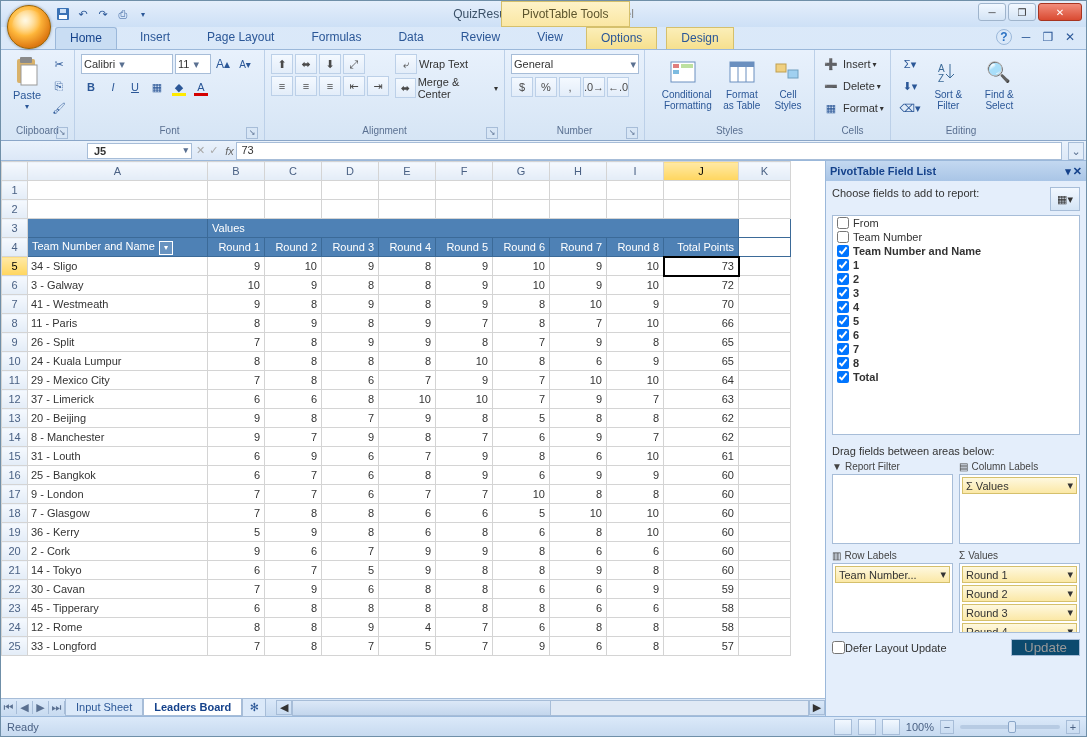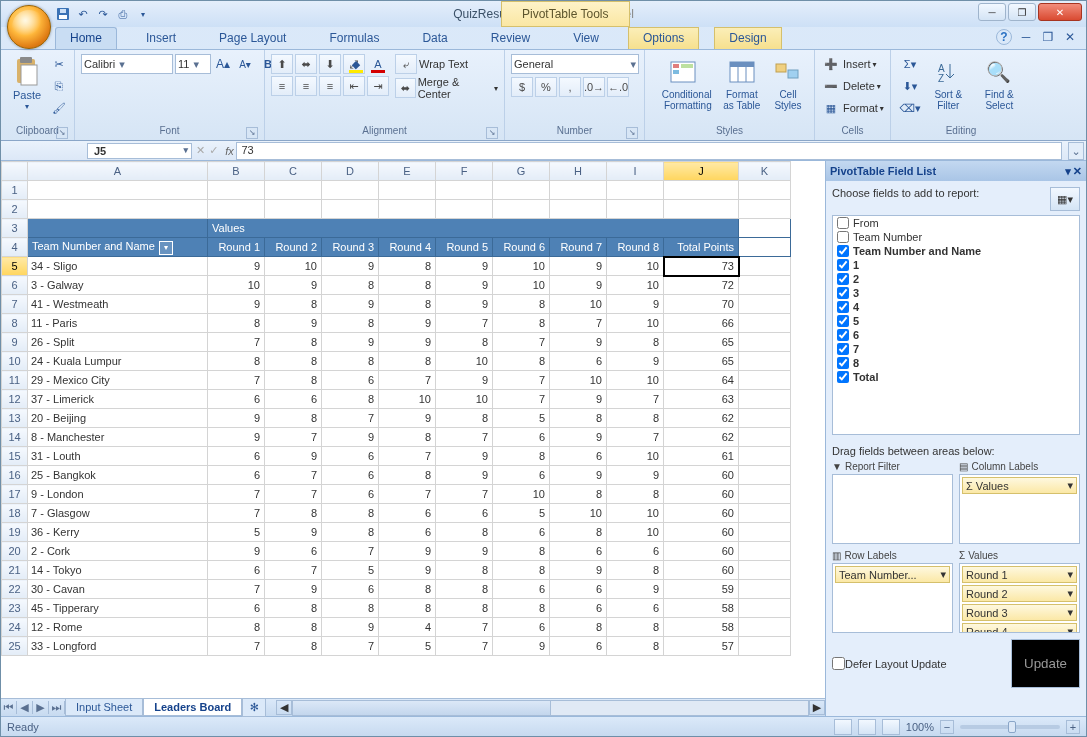--- a/index.html
+++ b/index.html
@@ -11,21 +11,21 @@
   .orb::after{content:""; position:absolute; inset:4px; border-radius:50%; background:radial-gradient(circle at 40% 30%, rgba(255,255,255,.7) 0%, rgba(255,255,255,0) 50%);}
   .qat { margin-left:54px; display:flex; gap:4px; align-items:center; }
   .qat .ic { width:16px; height:16px; display:flex; align-items:center; justify-content:center; color:#2b5797; }
   .title-txt { position:absolute; left:50%; transform:translateX(-50%); color:#3b5168; font-size:12px;}
   .title-txt .product{color:#888;}
   .context-tab { position:absolute; left:500px; top:0; height:26px; padding:0 20px; display:flex; align-items:center; background:linear-gradient(#fef3c8,#fae7a3); border:1px solid #d5c06c; font-size:12px; color:#5d552d;}
   .winbtns { position:absolute; right:4px; top:2px; display:flex; gap:2px;}
   .winbtn { width:28px; height:18px; border:1px solid #9fb4cc; background:linear-gradient(#f2f8ff,#d4e4f5); border-radius:3px; display:flex; align-items:center; justify-content:center; font-size:10px;}
   .winbtn.close{ width:44px; background:linear-gradient(#f28d7c,#d94a31); border-color:#a63421; color:#fff;}
   
-  .ribbon-tabs { height:22px; display:flex; align-items:center; padding-left:54px; gap:15px; position:relative;}
+  .ribbon-tabs { height:22px; display:flex; align-items:flex-start; padding-left:54px; gap:9px; position:relative;}
   .rtab { padding:3px 14px 4px; font-size:12px; color:#2b5797; cursor:default;}
   .rtab.active { background:#c9ddf3; border:1px solid #9bb8da; border-bottom:none; border-radius:3px 3px 0 0; color:#15428b; font-weight:500;}
   .rtab.context { background:linear-gradient(#fbeeb8,#f6e08e); border:1px solid #d5c06c; border-bottom:none;}
   .ribbon-help { position:absolute; right:8px; top:2px; display:flex; gap:6px; align-items:center; color:#2b5797;}
   .ribbon-help span{width:16px; text-align:center; font-size:12px;}
   
   .ribbon { height:92px; background:linear-gradient(#e8f1fc,#d6e5f5); border-top:1px solid #9bb8da; border-bottom:1px solid #8aa6c8; display:flex; }
   .group { border-right:1px solid #bcd0e8; display:flex; flex-direction:column; justify-content:space-between; padding:2px 4px 0;}
   .group-body { flex:1; display:flex; align-items:flex-start; gap:2px; padding:2px;}
   .group-label { height:15px; text-align:center; font-size:10px; color:#5a7091; position:relative;}
@@ -81,21 +81,21 @@
   .field-item { display:flex; align-items:center; gap:4px; padding:1px 4px; font-size:11px;}
   .field-item input{width:12px;height:12px;}
   .field-item.bold{font-weight:bold;}
   .areas { display:grid; grid-template-columns:1fr 1fr; gap:6px; padding:0 6px;}
   .area { }
   .area-h { font-size:10px; color:#444; display:flex; align-items:center; gap:3px; margin-bottom:2px;}
   .area-box { background:#fff; border:1px solid #a7bdd8; height:70px; overflow-y:auto; padding:2px;}
   .chip { background:linear-gradient(#fef8df,#fbe8a6); border:1px solid #d5c06c; font-size:11px; padding:1px 3px; margin-bottom:2px; display:flex; align-items:center;}
   .chip .dd{margin-left:auto;}
   .defer { padding:6px; display:flex; align-items:center; font-size:11px;}
-  .defer button{ margin-left:auto; padding:16px 12px; background:#000000; border:1px solid #a7bdd8; color:#999;}
+  .defer button{ margin-left:auto; padding:0 12px; background:#0c4a6e; border:1px solid #a7bdd8; color:#999;}
   
   .status { height:20px; background:linear-gradient(#dbe9f9,#c7daf0); border-top:1px solid #9bb8da; display:flex; align-items:center; padding:0 6px; font-size:11px; color:#4a6184;}
   .status .right{margin-left:auto; display:flex; align-items:center; gap:6px;}
   .viewbtn{width:18px;height:16px; border:1px solid #a7bdd8; background:linear-gradient(#f2f8ff,#d4e4f5);}
   .zoom-slider{width:100px; height:4px; background:#b7cbe3; position:relative; border-radius:2px;}
   .zoom-slider .th{position:absolute; left:48px; top:-4px; width:8px; height:12px; background:#dce8f7; border:1px solid #8aa6c8; border-radius:2px;}
   .zoom-slider .mid{position:absolute; left:50px; top:-2px; width:1px; height:8px; background:#8aa6c8;}
   svg{display:block;}
 </style>
 </head>
@@ -165,21 +165,21 @@
         <div class="stack">
           <div class="mini">✂</div>
           <div class="mini">⎘</div>
           <div class="mini">🖌</div>
         </div>
       </div>
       <div class="group-label"><span>Clipboard</span><span class="dlg">↘</span></div>
     </div>
 
     <div class="group" style="width:190px;">
-      <div class="group-body" style="flex-direction:row; gap:3px;">
+      <div class="group-body" style="flex-direction:column; gap:3px;">
         <div class="row">
           <div class="combo" style="width:92px;">
               <span>Calibri</span>
               <span class="dd">▾</span>
             </div>
           <div class="combo" style="width:36px;">
               <span>11</span>
               <span class="dd">▾</span>
             </div>
           <div class="mini" style="font-size:12px;">A▴</div>

